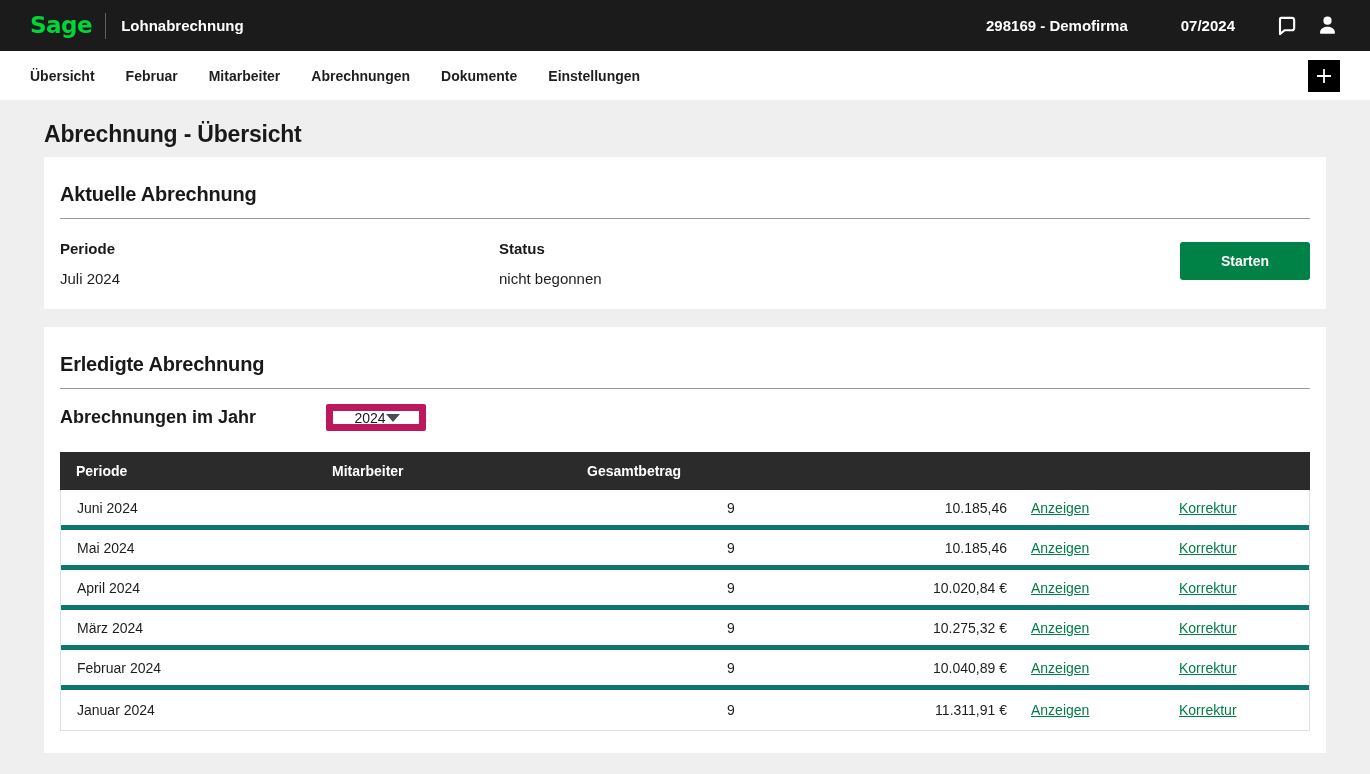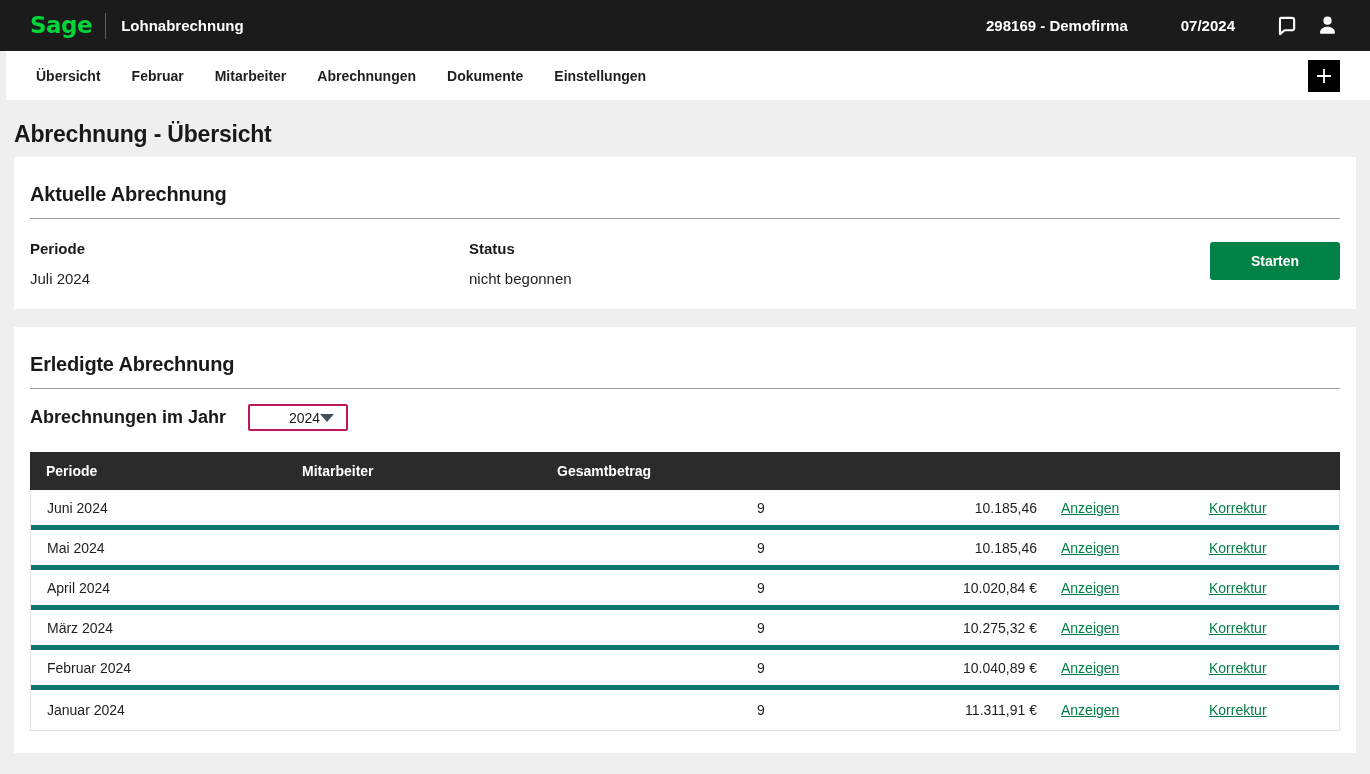--- a/index.html
+++ b/index.html
@@ -42,21 +42,20 @@
   .icon-btn { width: 26px; height: 26px; display: flex; align-items: center; justify-content: center; cursor: pointer; }
 
   
   .nav {
     height: 49px;
     background: #fff;
     display: flex;
     align-items: center;
     padding: 0 30px;
     position: relative;
-    margin-left: 6px;
   }
   .nav-item {
     font-size: 14px;
     font-weight: 700;
     color: #1e1e1e;
     margin-right: 31px;
     cursor: pointer;
     white-space: nowrap;
   }
   .add-btn {
@@ -67,21 +66,21 @@
     width: 32px; height: 32px;
     background: #000;
     border: none;
     display: flex;
     align-items: center;
     justify-content: center;
     cursor: pointer;
   }
 
   
-  .main { padding: 0 14px 20px; }
+  .main { padding: 0 44px 20px; }
   .page-title {
     font-size: 23px;
     font-weight: 800;
     color: #191919;
     margin: 21px 0 9px;
     letter-spacing: -0.2px;
   }
   .card {
     background: #fff;
     padding: 26px 16px 22px;
@@ -118,29 +117,30 @@
     cursor: pointer;
     margin-top: 2px;
   }
 
   
   .filter-row { display: flex; align-items: center; gap: 22px; margin-top: 15px; }
   .filter-label { font-size: 18px; font-weight: 700; }
   .year-select {
     width: 100px; height: 27px;
     background: #fff;
-    border: 2px solid #be185d;
+    border: 7px solid #be185d;
     border-radius: 2px;
     display: flex;
     align-items: center;
-    justify-content: flex-end;
+    justify-content: center;
     padding: 0 12px 0 14px;
     font-size: 14px;
     color: #191919;
     cursor: pointer;
+    margin-left: 48px;
   }
   .caret-down {
     width: 0; height: 0;
     border-left: 7px solid transparent;
     border-right: 7px solid transparent;
     border-top: 8px solid #474f56;
   }
 
   .table { margin-top: 21px; }
   .thead {

